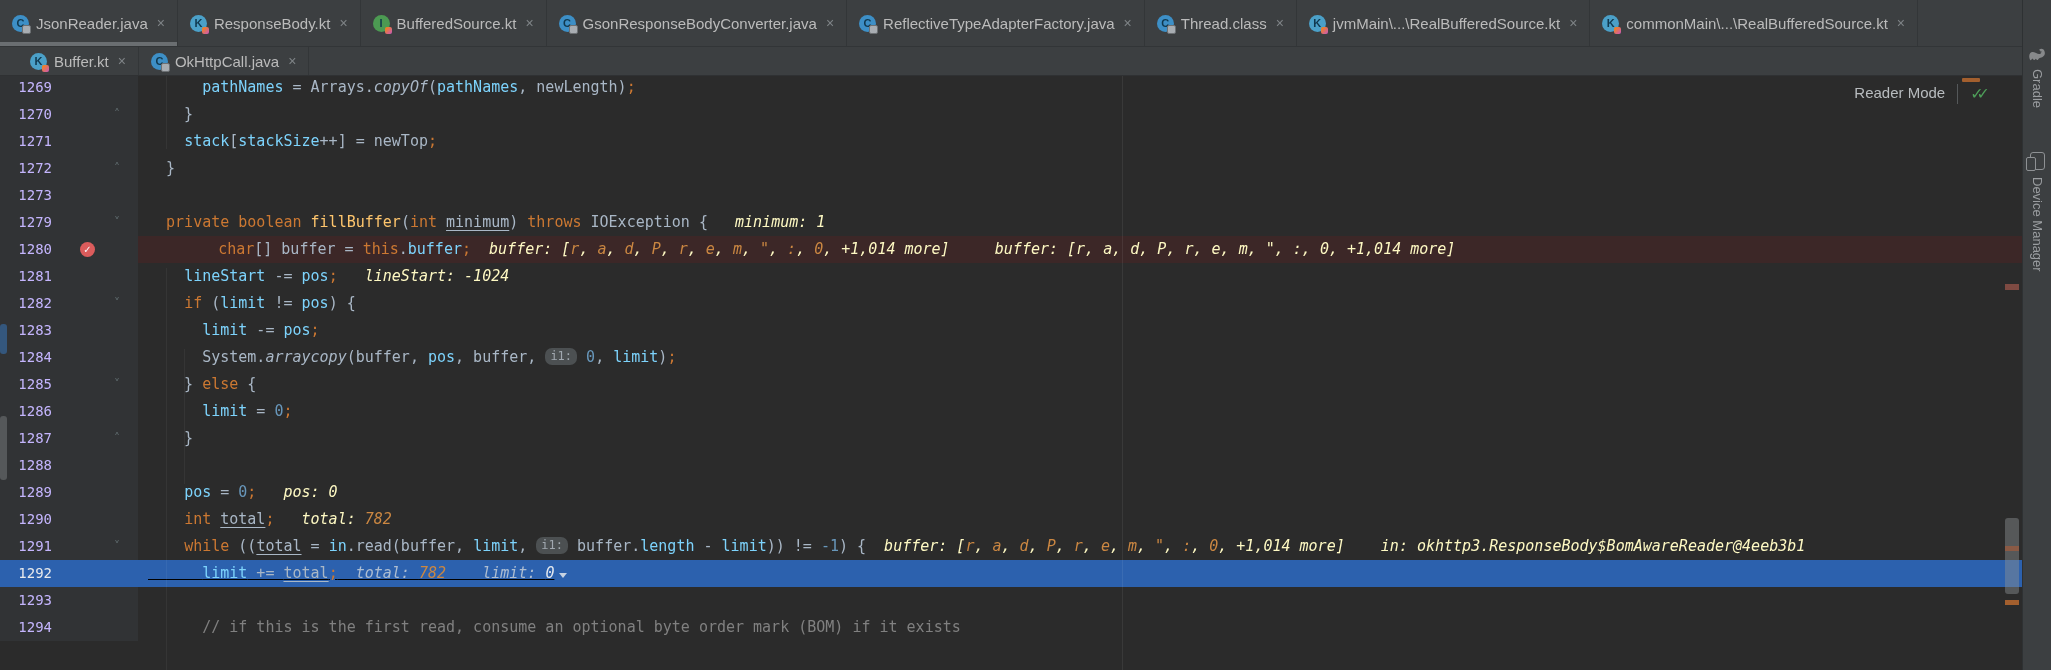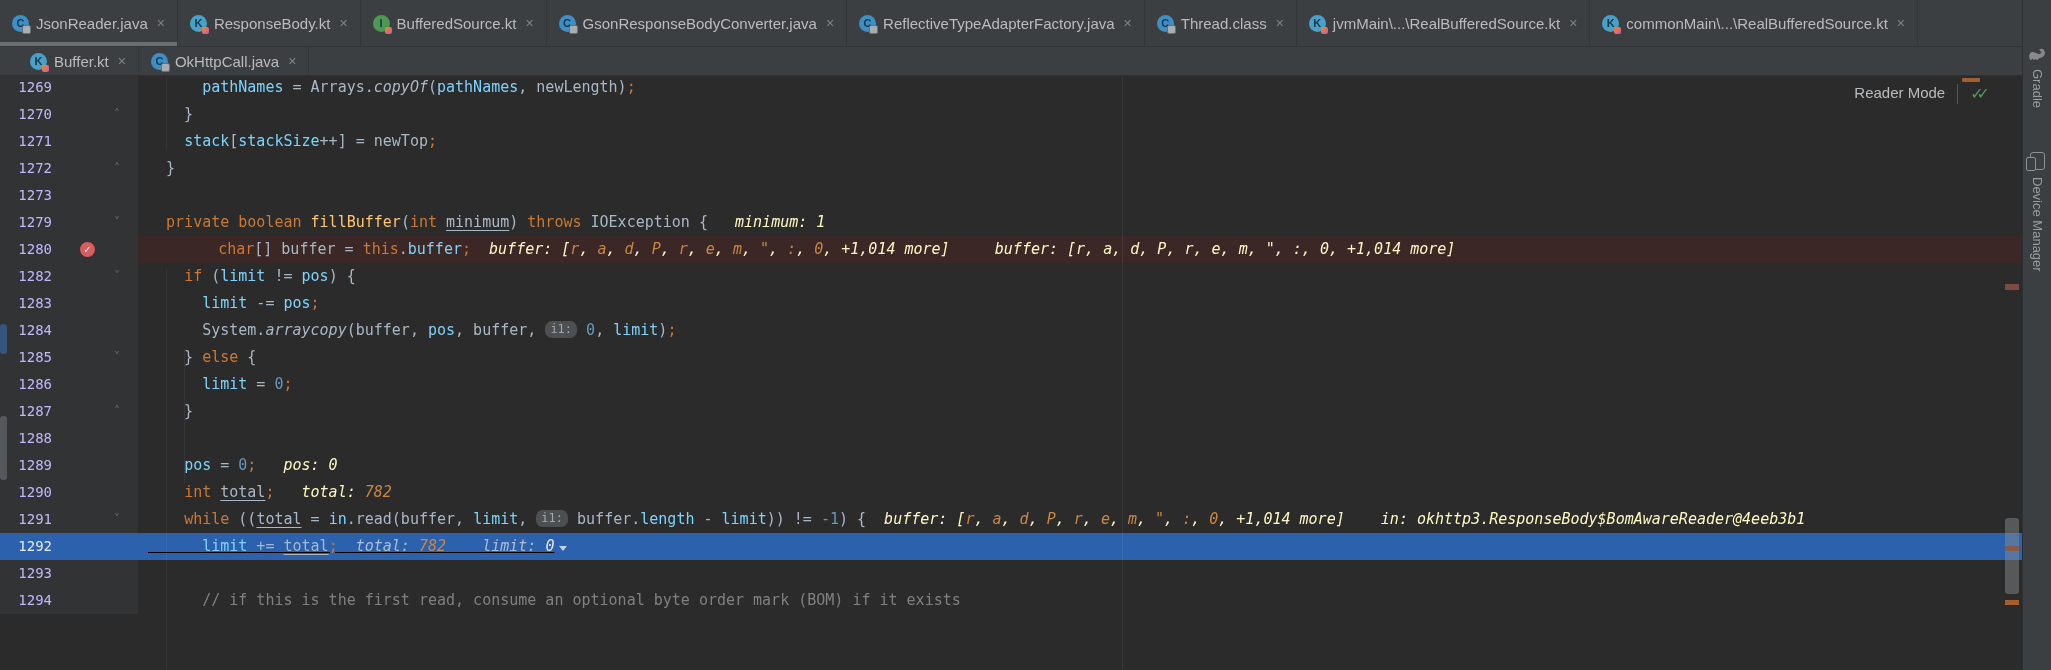--- a/index.html
+++ b/index.html
@@ -180,20 +180,26 @@
           </div>
           <div class="crow hl-bp">
             <div class="gut">
               <span class="lnum">1280</span>
               <span class="bpt">✓</span>
             </div>
             <pre class="cline"><span class="s-d">    </span><span class="s-k">char</span><span class="s-d">[] buffer = </span><span class="s-k">this</span><span class="s-d">.</span><span class="s-f">buffer</span><span class="s-k">;</span><span class="s-h">  buffer: [</span><span class="s-hv">r</span><span class="s-h">, </span><span class="s-hv">a</span><span class="s-h">, </span><span class="s-hv">d</span><span class="s-h">, </span><span class="s-hv">P</span><span class="s-h">, </span><span class="s-hv">r</span><span class="s-h">, </span><span class="s-hv">e</span><span class="s-h">, </span><span class="s-hv">m</span><span class="s-h">, </span><span class="s-hv">"</span><span class="s-h">, </span><span class="s-hv">:</span><span class="s-h">, </span><span class="s-hv">0</span><span class="s-h">, +1,014 more]</span><span class="s-h">     buffer: [r, a, d, P, r, e, m, ", :, 0, +1,014 more]</span></pre>
           </div>
           <div class="crow">
             <div class="gut">
+              <span class="lnum">1281</span>
+            </div>
+            <pre class="cline"><span class="s-d">    </span><span class="s-f">lineStart</span><span class="s-d"> -= </span><span class="s-f">pos</span><span class="s-k">;</span><span class="s-h">   lineStart: -1024</span></pre>
+          </div>
+          <div class="crow">
+            <div class="gut">
               <span class="lnum">1282</span>
               <span class="fold">˅</span>
             </div>
             <pre class="cline"><span class="s-d">    </span><span class="s-k">if</span><span class="s-d"> (</span><span class="s-f">limit</span><span class="s-d"> != </span><span class="s-f">pos</span><span class="s-d">) {</span></pre>
           </div>
           <div class="crow">
             <div class="gut">
               <span class="lnum">1283</span>
             </div>
             <pre class="cline"><span class="s-d">      </span><span class="s-f">limit</span><span class="s-d"> -= </span><span class="s-f">pos</span><span class="s-k">;</span></pre>

